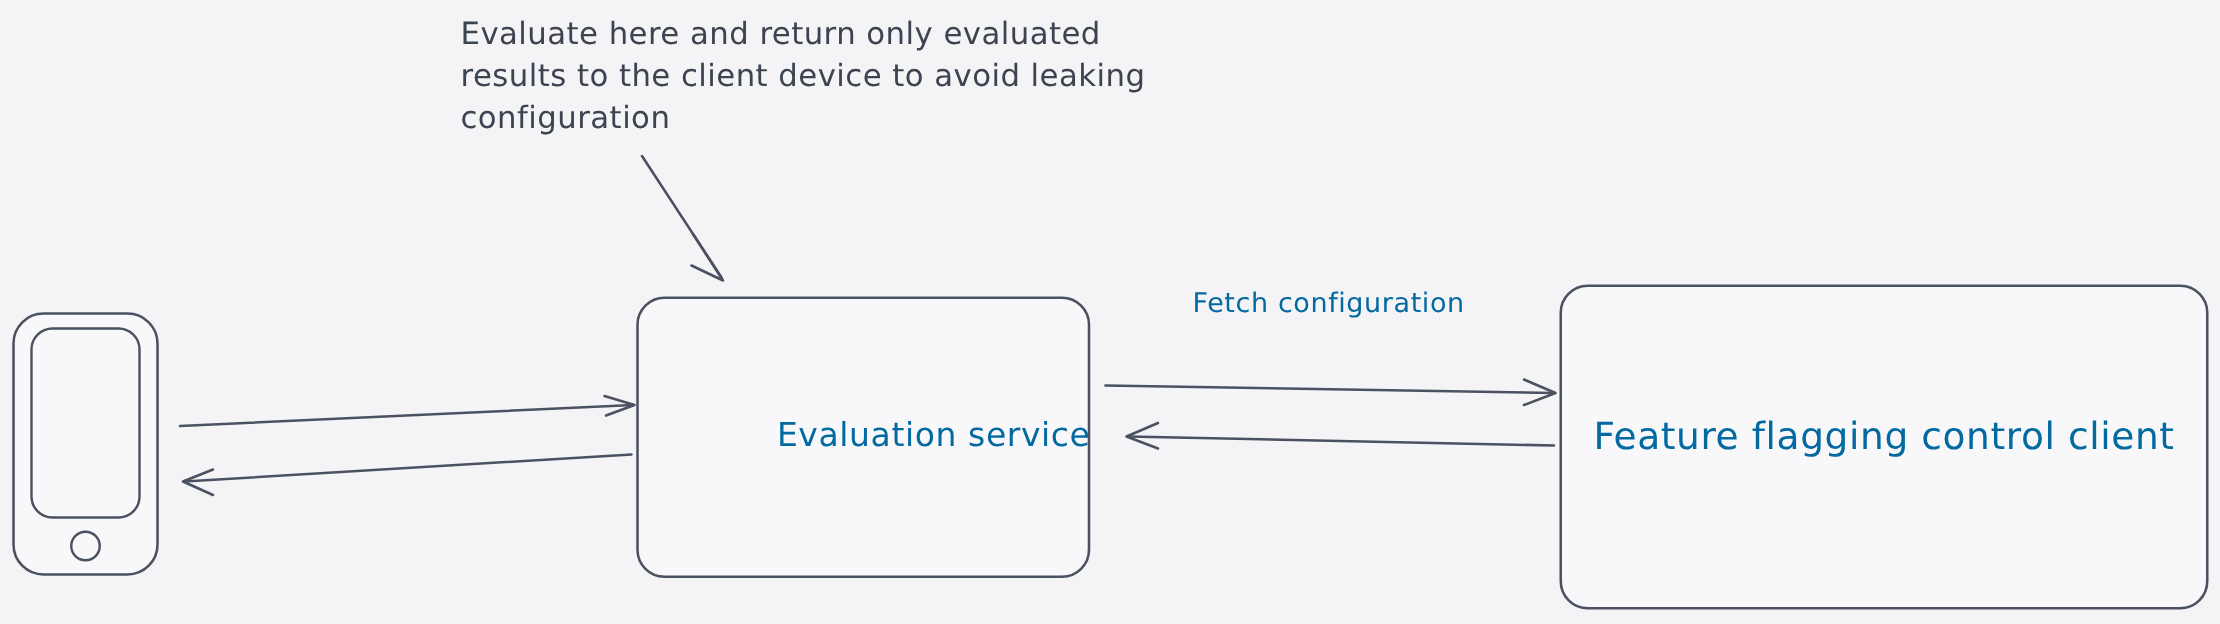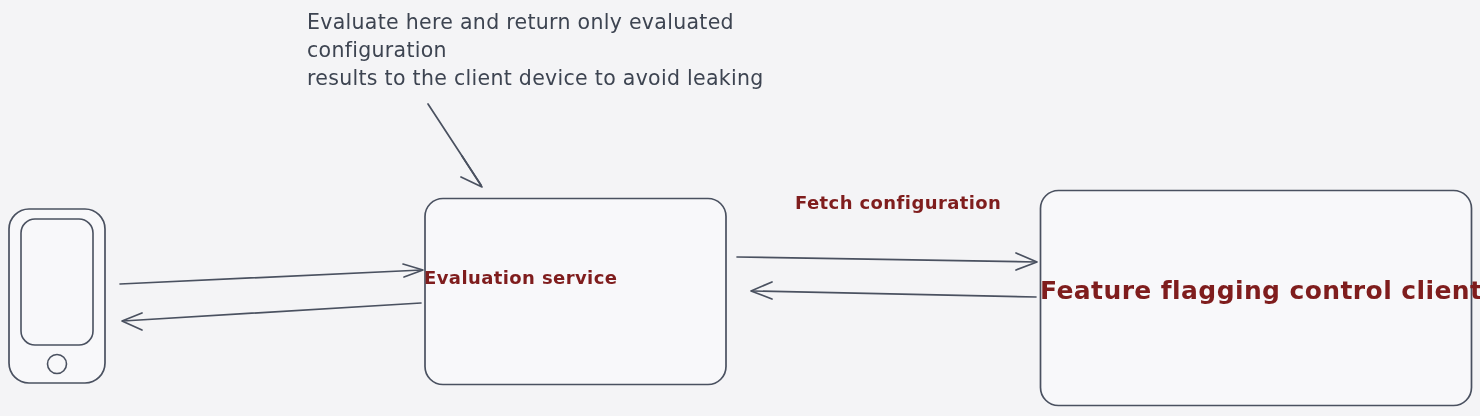--- a/index.html
+++ b/index.html
@@ -20,32 +20,31 @@
   }
   svg.layer {
     position: absolute;
     left: 0;
     top: 0;
     width: 1480px;
     height: 416px;
   }
   .node-text {
     position: absolute;
-    color: #7f1d1d;
+    color: #0369a1;
     font-family: "DejaVu Sans", sans-serif;
     white-space: nowrap;
     letter-spacing: 0.4px;
-    font-weight: bold;
   }
   #eval-label {
     left: 424px;
-    top: 267px;
+    top: 278px;
     width: 303px;
-    text-align: left;
-    font-size: 18px;
+    text-align: right;
+    font-size: 22px;
   }
   #control-label {
     left: 1040px;
     top: 276px;
     width: 432px;
     text-align: center;
     font-size: 25px;
   }
   #fetch-label {
     left: 795px;
@@ -102,22 +101,22 @@
     </g>
 
     <g>
       <path d="M428,104 L481,185" fill="none" stroke="#4a5160" stroke-width="1.7" stroke-linecap="round"></path>
       <path d="M462,156 L482,187 L461,177" fill="none" stroke="#4a5160" stroke-width="1.7" stroke-linecap="round" stroke-linejoin="round"></path>
     </g>
   </svg>
 
   <div id="annotation">
     <div>Evaluate here and return only evaluated</div>
+    <div>results to the client device to avoid leaking</div>
     <div>configuration</div>
-    <div>results to the client device to avoid leaking</div>
   </div>
 
   <div class="node-text" id="eval-label">Evaluation service</div>
 
   <div class="node-text" id="control-label">Feature flagging control client</div>
 
   <div class="node-text" id="fetch-label">Fetch configuration</div>
 
 </div>
 

